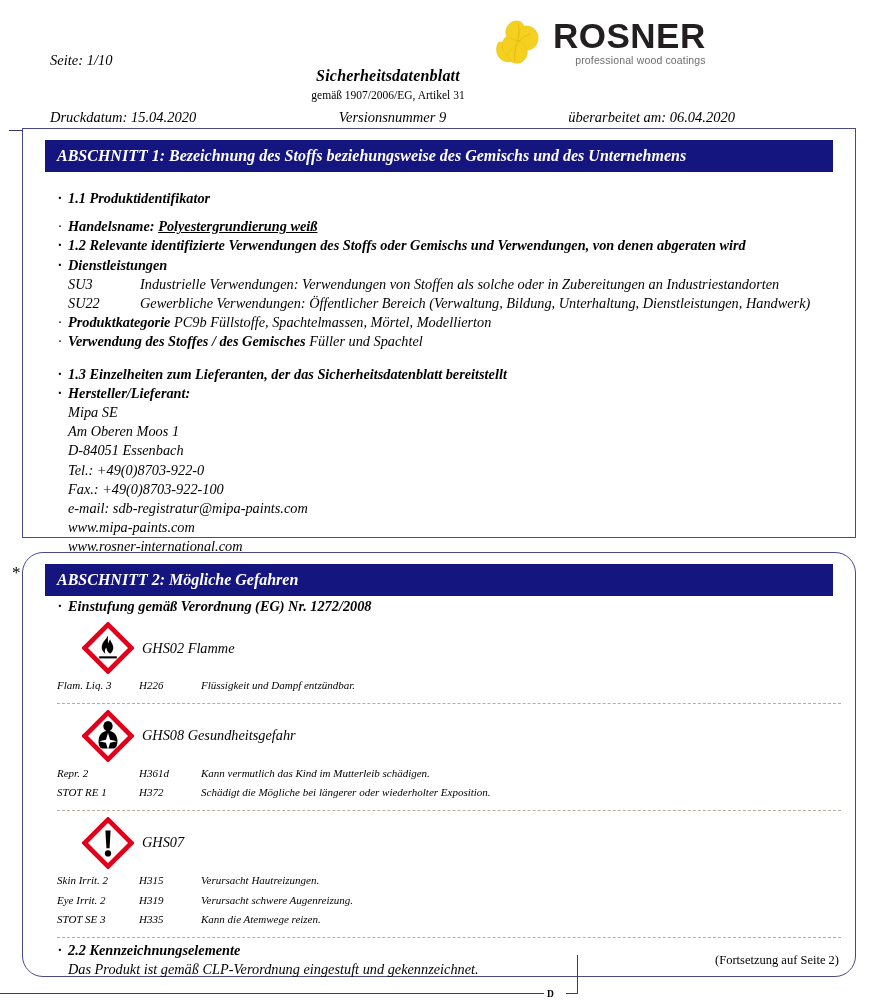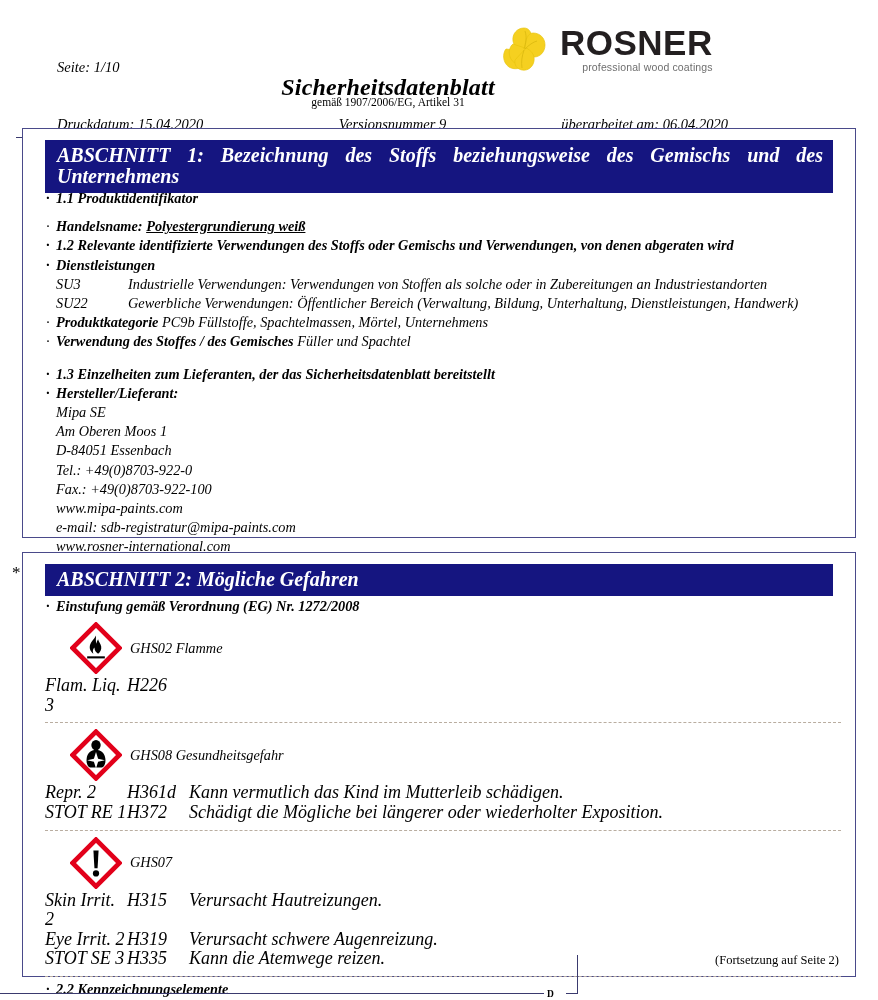--- a/index.html
+++ b/index.html
@@ -14,21 +14,21 @@
     font-family: "Liberation Serif", "DejaVu Serif", serif;
     color: #000000;
     overflow: hidden;
   }
 
   .page {
     position: relative;
     width: 776px;
     height: 1000px;
     box-sizing: border-box;
-    padding: 16px;
+    padding: 9px;
   }
 
   
   .doc-header {
     position: relative;
     height: 122px;
   }
   .logo-block {
     position: absolute;
     left: 484px;
@@ -76,21 +76,21 @@
     font-size: 14.5px;
   }
   .title-main {
     position: absolute;
     left: 0;
     right: 0;
     top: 58px;
     text-align: center;
     font-weight: bold;
     font-style: italic;
-    font-size: 24px;
+    font-size: 16px;
     letter-spacing: 0.2px;
   }
   .title-sub {
     position: absolute;
     left: 0;
     right: 0;
     top: 80px;
     text-align: center;
     font-size: 11.5px;
   }
@@ -116,52 +116,52 @@
   }
 
   
   .section-box {
     position: absolute;
     border: 1px solid #4a4a8a;
     background: #ffffff;
     box-sizing: border-box;
   }
   #section-1-box { left: 22px; top: 128px; width: 834px; height: 410px; }
-  #section-2-box { left: 22px; top: 552px; width: 834px; height: 425px; }
+  #section-2-box { left: 22px; top: 552px; width: 834px; height: 425px; border-radius: 21px; }
 
   .asterisk-mark {
     position: absolute;
     left: 12px;
     top: 564px;
     font-size: 17px;
     line-height: 17px;
     font-family: "Liberation Serif", serif;
   }
 
   .band {
     position: absolute;
     left: 22px;
     top: 11px;
     right: 22px;
     background: #151580;
     color: #ffffff;
     font-weight: bold;
     font-style: italic;
-    font-size: 20px;
+    font-size: 16px;
     line-height: 21px;
     padding: 5px 10px 6px 12px;
     box-sizing: border-box;
     text-align: justify;
     text-justify: inter-word;
   }
   .band.single { text-align: left; }
 
   .body-area {
     position: absolute;
-    left: 22px;
+    left: 34px;
     right: 14px;
     top: 0;
   }
   #section-1-body { top: 60px; }
   #section-2-body { top: 44px; }
 
   .line {
     font-size: 14.3px;
     line-height: 19.2px;
     font-style: italic;
@@ -211,22 +211,23 @@
     margin-left: 25px;
     margin-right: 8px;
   }
   .ghs-label {
     font-style: italic;
     font-size: 14.3px;
   }
   .haz-row {
     display: flex;
     font-style: italic;
-    font-size: 18px;
+    font-size: 11px;
     line-height: 19.6px;
+    justify-content: flex-end;
   }
   .haz-row .c1 { width: 82px; flex: none; }
   .haz-row .c2 { width: 62px; flex: none; }
   .haz-row .c3 { flex: 1; }
 
   .dash-sep {
     border-top: 1px dashed #b9ada0;
     margin: 7px 0 3px 0;
     height: 0;
   }
@@ -334,41 +335,41 @@
         <span class="k2 just">Industrielle Verwendungen: Verwendungen von Stoffen als solche oder in Zubereitungen an Industriestandorten</span>
       </div>
 
       <div class="kv indent-hang just">
         <span class="k1">SU22</span>
         <span class="k2 just">Gewerbliche Verwendungen: Öffentlicher Bereich (Verwaltung, Bildung, Unterhaltung, Dienstleistungen, Handwerk)</span>
       </div>
 
       <div class="line bullet">
         <span class="b">Produktkategorie</span>
-        <span>PC9b   Füllstoffe, Spachtelmassen, Mörtel, Unternehmens</span>
+        <span>PC9b   Füllstoffe, Spachtelmassen, Mörtel, Modellierton</span>
       </div>
 
       <div class="line bullet">
         <span class="b">Verwendung des Stoffes / des Gemisches</span>
         <span>Füller und Spachtel</span>
       </div>
 
       <div class="gap-md"></div>
 
       <div class="line bullet b">1.3 Einzelheiten zum Lieferanten, der das Sicherheitsdatenblatt bereitstellt</div>
       <div class="line bullet b">Hersteller/Lieferant:</div>
 
       <div class="indent-hang">
         <div class="line">Mipa SE</div>
         <div class="line">Am Oberen Moos 1</div>
         <div class="line">D-84051 Essenbach</div>
         <div class="line">Tel.: +49(0)8703-922-0</div>
         <div class="line">Fax.: +49(0)8703-922-100</div>
+        <div class="line">e-mail: sdb-registratur@mipa-paints.com</div>
         <div class="line">www.mipa-paints.com</div>
-        <div class="line">e-mail: sdb-registratur@mipa-paints.com</div>
         <div class="line">www.rosner-international.com</div>
       </div>
 
       <div class="line bullet">
         <span class="b">1.4 Notrufnummer:</span>
         <span>International emergency number: +49(0)700 24112112 (MIP)</span>
       </div>
 
     </div>
   </div>
@@ -389,20 +390,21 @@
             <path d="M50 26 C46 34 41 37 39 43 C36 51 40 58 45 61 C43 56 44 52 47 49 C47 55 50 58 54 61 C58 58 61 53 60 47 C59 41 55 38 54 33 C52 36 51 39 51 42 C49 37 50 31 50 26 Z"></path>
             <rect x="33" y="66" width="34" height="4"></rect>
           </g>
         </svg>
         <span class="ghs-label">GHS02 Flamme</span>
       </div>
 
       <div class="haz-row">
         <span class="c1">Flam. Liq. 3</span>
         <span class="c2">H226</span>
+        <span class="c3">Flüssigkeit und Dampf entzündbar.</span>
       </div>
 
       <div class="dash-sep"></div>
 
       <div class="ghs-row">
         <svg class="ghs-icon" viewBox="0 0 100 100">
           <polygon points="50,5 95,50 50,95 5,50" fill="#ffffff" stroke="#e2001a" stroke-width="9"></polygon>
           <g fill="#000000">
             <ellipse cx="50" cy="31" rx="9" ry="10"></ellipse>
             <path d="M50 40 C40 40 33 47 32 57 C31 66 34 73 39 74 L61 74 C66 73 69 66 68 57 C67 47 60 40 50 40 Z"></path>

